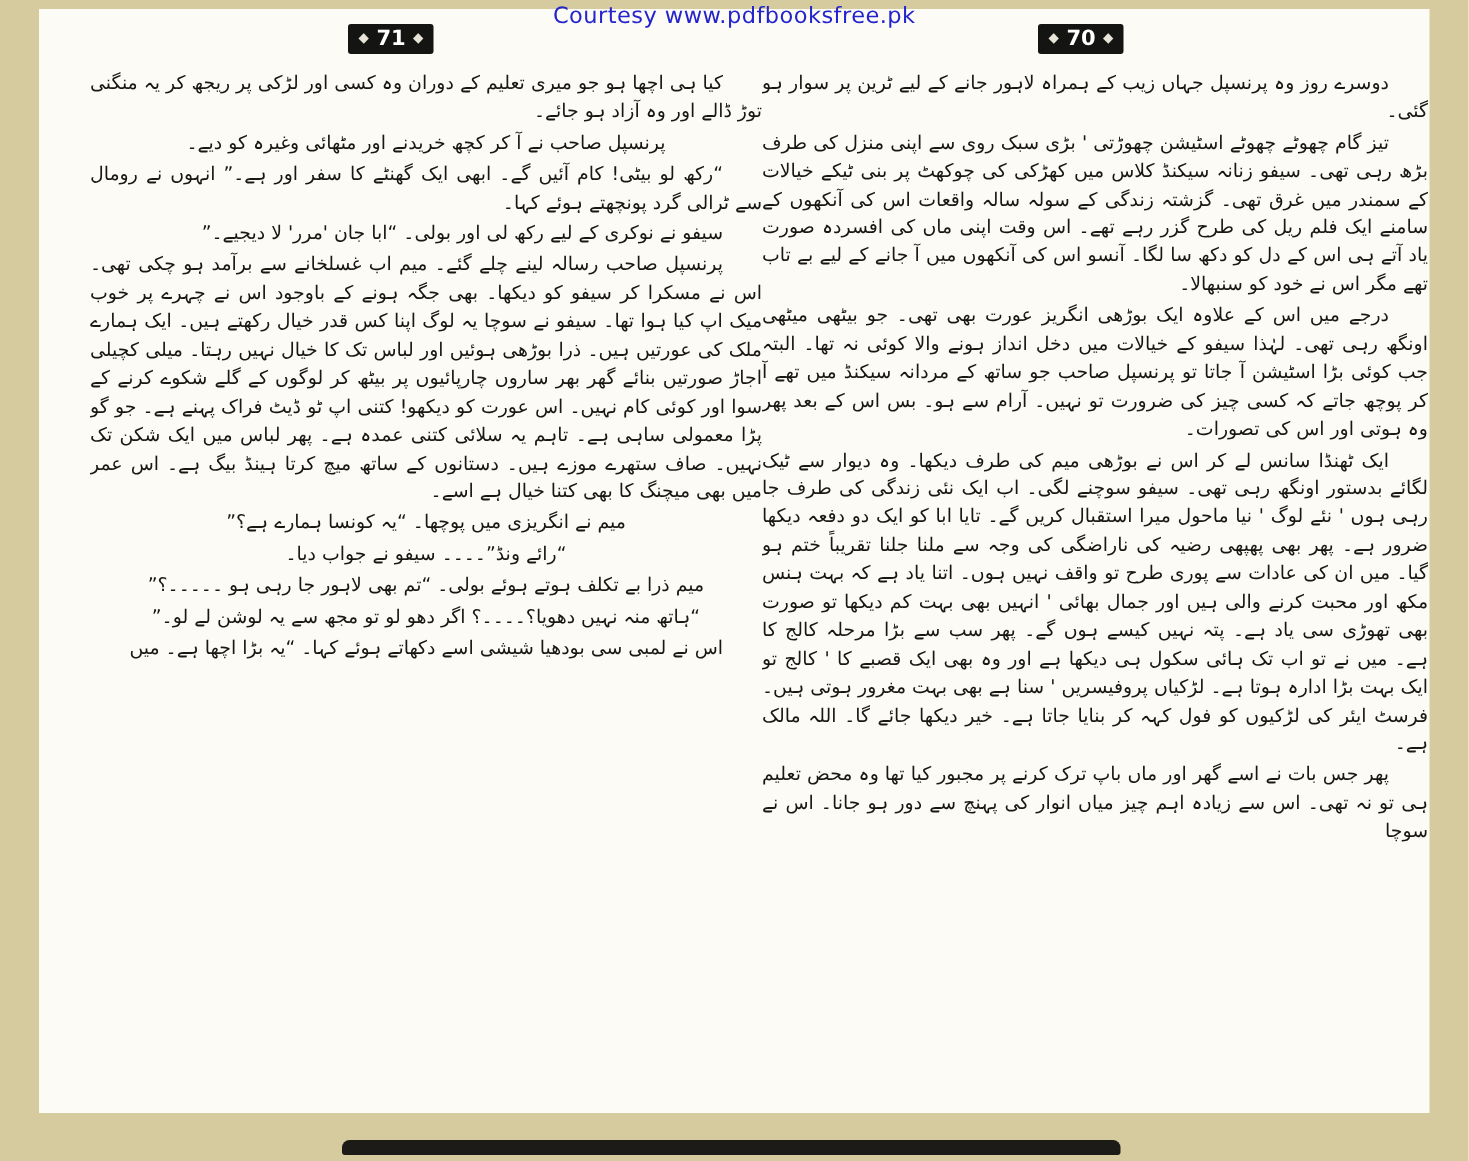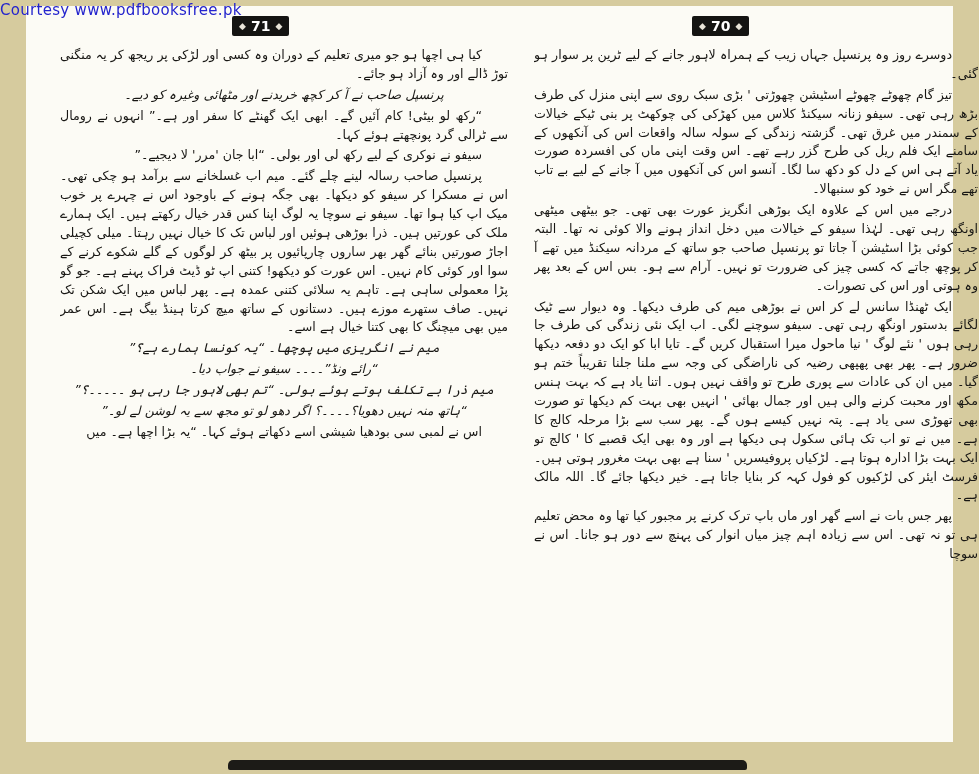--- a/index.html
+++ b/index.html
@@ -11,21 +11,21 @@
     font-family:"DejaVu Sans", sans-serif;
   }
   .sheet{
     position:absolute;
     left:26px;top:6px;right:26px;bottom:32px;
     background:#fcfbf5;
   }
   .courtesy{
     position:absolute;
     top:1px;left:0;width:100%;
-    text-align:left;
+    text-align:center;
     font-size:15px;
     color:#2424cd;
     letter-spacing:.3px;
   }
   .badge{
     position:absolute;
     top:16px;
     display:inline-flex;
     align-items:center;
     gap:5px;
@@ -45,23 +45,23 @@
     bottom:40px;
     direction:rtl;
     color:#181714;
     font-size:12.6px;
     line-height:1.5;
     text-align:justify;
     overflow:hidden;
     margin-left:28px;
   }
   .col-left{left:32px;width:448px;}
-  .col-right{left:506px;width:444px;}
+  .col-right{left:480px;width:444px;}
   .page-col p{margin:0 0 2px 0;text-indent:26px;}
-  .page-col p.center{text-align:center;text-indent:0;font-style:italic;}
+  .page-col p.center{text-align:center;text-indent:0;}
   .bottom-bar{
     position:absolute;
     left:228px;right:232px;bottom:4px;
     height:10px;
     background:#1c1b17;
     border-radius:5px 5px 2px 2px;
   }
 </style>
 </head>
 <body>

